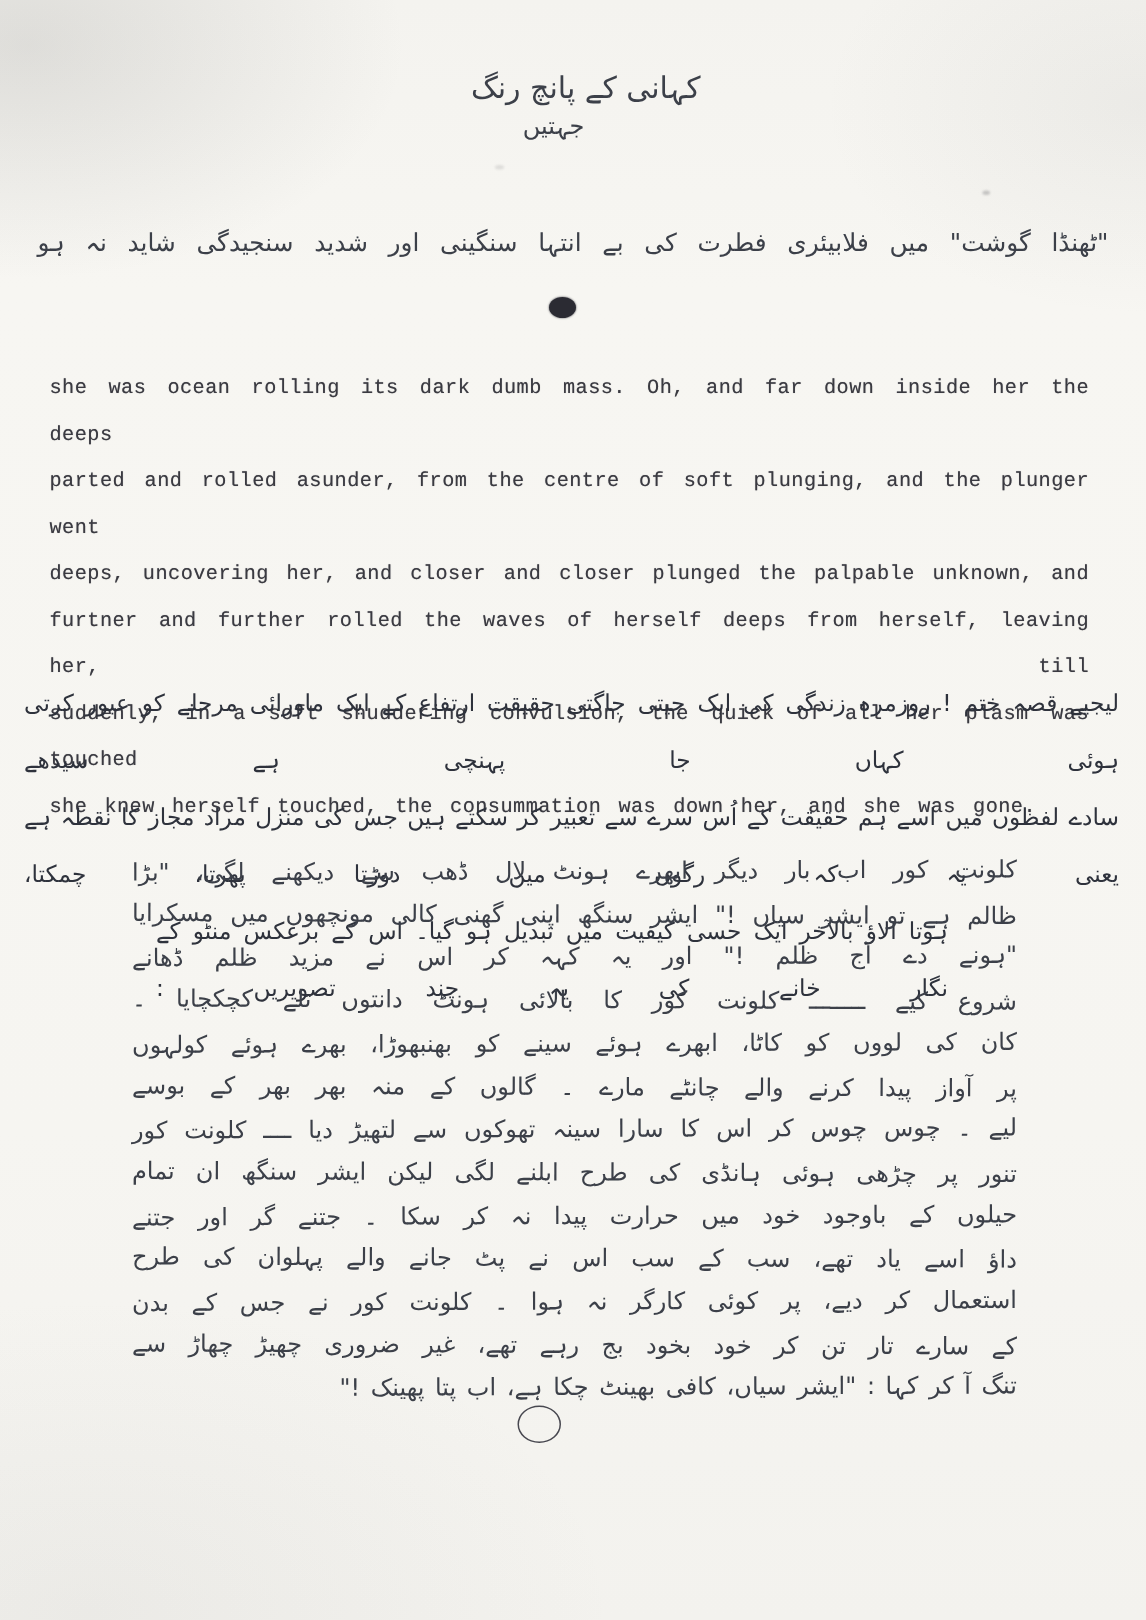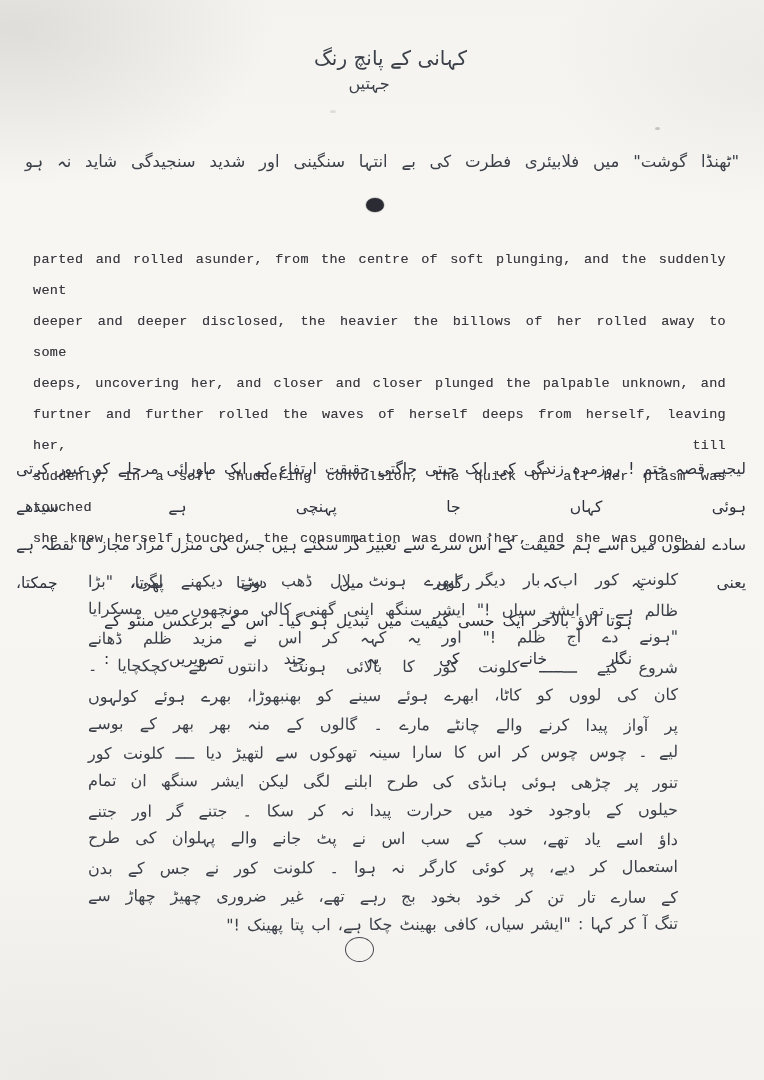--- a/index.html
+++ b/index.html
@@ -91,22 +91,22 @@
   </div>
 
   <div class="speck s1"></div>
   <div class="speck s2"></div>
 
   <div class="epigraph">"ٹھنڈا گوشت" میں فلابیئری فطرت کی بے انتہا سنگینی اور شدید سنجیدگی شاید نہ ہو</div>
 
   <div class="divider-dot"></div>
 
   <div class="english">
-    <div class="eline">parted and rolled asunder, from the centre of soft plunging, and the suddenly went</div>
-    <div class="eline">deeper and deeper disclosed, the heavier the billows of her rolled away to some</div>
+    <div class="eline">she was ocean rolling its dark dumb mass.  Oh, and far down inside her the deeps</div>
+    <div class="eline">parted and rolled asunder, from the centre of soft plunging, and the plunger went</div>
     <div class="eline">deeps, uncovering her, and closer and closer plunged the palpable unknown, and</div>
     <div class="eline">furtner and further rolled the waves of herself deeps from herself, leaving her, till</div>
     <div class="eline">suddenly, in a soft shuddering convulsion, the quick of all her plasm was touched</div>
     <div class="eline">she knew herself touched, the consummation was down her, and she was gone.</div>
   </div>
 
   <div class="commentary">
     <div class="cline">لیجیے قصہ ختم ! روزمرہ زندگی کی ایک جیتی جاگتی حقیقت ارتفاع کے ایک ماورائی مرحلے کو عبور کرتی ہوئی کہاں جا پہنچی ہے سیدھے</div>
     <div class="cline">سادے لفظوں میں اسے ہم حقیقت کے اُس سرے سے تعبیر کر سکتے ہیں جس کی منزل مراد مجاز کا نقطہ ہے یعنی یہ کہ رگوں میں دوڑتا پھرتا، چمکتا،</div>
     <div class="cline">ہوتا الاؤ بالآخر ایک حسی کیفیت میں تبدیل ہو گیا۔ اس کے برعکس منٹو کے نگار خانے کی یہ چند تصویریں :</div>

